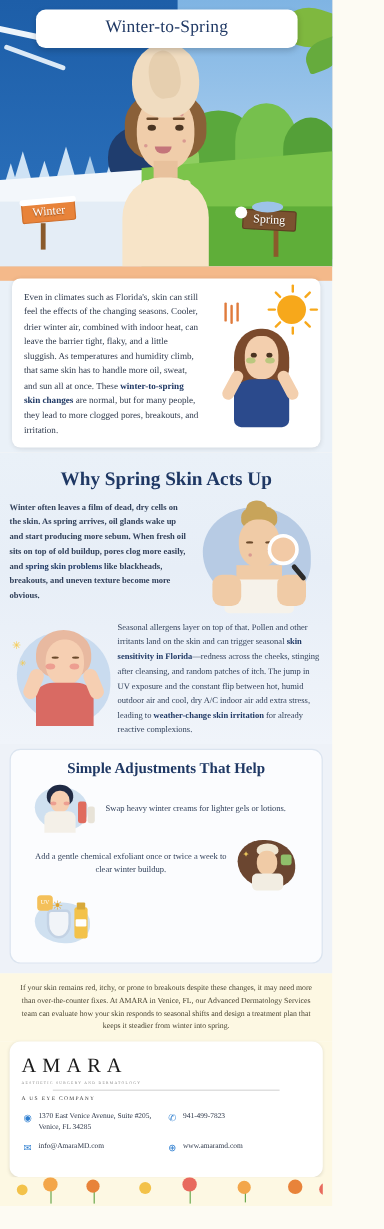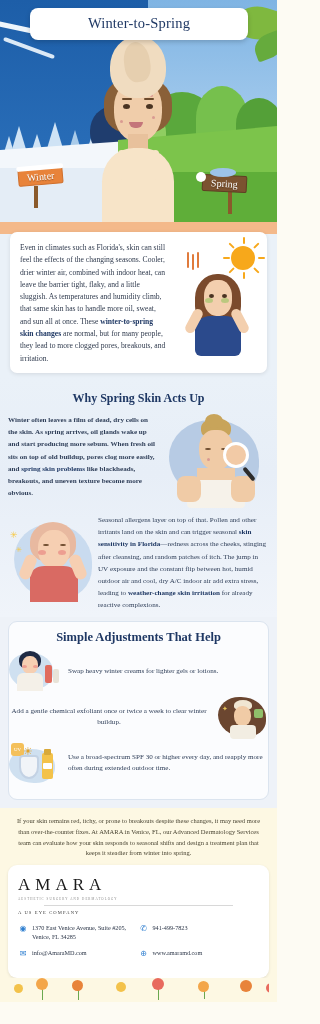--- a/index.html
+++ b/index.html
@@ -75,38 +75,38 @@
   .heat i { position:absolute; width:2px; height:16px; background:#e07b3c; border-radius:2px; }
   .w2 { position:absolute; left:16px; top:30px; width:56px; height:82px; }
   .w2-hair { position:absolute; left:6px; top:2px; width:46px; height:50px; background:#7b4a2c; border-radius:48% 48% 36% 36%; }
   .w2-face { position:absolute; left:15px; top:8px; width:28px; height:36px; background:#f3cfae; border-radius:44%; }
   .w2-body { position:absolute; left:6px; top:44px; width:46px; height:40px; background:#2b4a8c; border-radius:34% 34% 6px 6px; }
   .w2-arm { position:absolute; width:10px; height:26px; background:#f3cfae; border-radius:6px; }
   .blush { position:absolute; width:8px; height:5px; background:#a8c56f; border-radius:50%; opacity:.75; }
 
   
   .sec2 { position:relative; background:linear-gradient(180deg,#eaf1f8 0%, #e7eef7 40%, #f0f4fa 100%); padding:8px 0 6px; }
-  .sec-h { text-align:center; font-size:12px; font-weight:bold; color:#1f3864; margin:6px 0 8px; }
+  .sec-h { text-align:center; font-size:16px; font-weight:bold; color:#1f3864; margin:6px 0 8px; }
   .row { display:flex; align-items:flex-start; padding:0 8px; }
   .col-t { font-size:7.1px; line-height:1.72; color:#31405a; text-align:left; }
   .col-t b { color:#1f3864; }
   .art-box { position:relative; flex:0 0 auto; }
   .blob { position:absolute; background:#b7cbe4; border-radius:48% 52% 44% 56%; }
   .magnifier { position:absolute; width:26px; height:26px; border:3px solid #fff; border-radius:50%; background:#f2caa6; }
   .mag-handle { position:absolute; width:4px; height:16px; background:#2b2b2b; border-radius:2px; transform:rotate(-40deg); }
   .w3-hair { position:absolute; background:#c8a45a; border-radius:50% 50% 36% 36%; }
   .w3-face { position:absolute; background:#f0cba6; border-radius:44% 44% 48% 48%; }
   .w3-towel{ position:absolute; background:#f6f2ea; border-radius:4px; }
   .sparkle { position:absolute; color:#f7c948; font-size:9px; }
   .w4-face { position:absolute; background:#f6cfb2; border-radius:46%; }
   .w4-hair { position:absolute; background:#e8b9a0; border-radius:50% 50% 40% 40%; }
 
   
   .sec3 { position:relative; background:#eef2f8; padding:4px 0 8px; }
-  .tips-card { position:relative; margin:0 8px; background:#fbfcfe; border:1px solid #dbe4ef; border-radius:9px; padding:8px 0 10px; }
+  .tips-card { position:relative; margin:0 8px; background:#fbfcfe; border:1px solid #dbe4ef; border-radius:9px; padding:8px 20px 10px; }
   .tips-h { text-align:center; font-size:12.5px; font-weight:bold; color:#1f3864; }
   .tips-sub { text-align:center; font-size:7.2px; line-height:1.55; color:#36445c; margin:3px 6px 6px; }
   .tip { display:flex; align-items:center; gap:7px; margin:6px 0; }
   .tip-art { flex:0 0 52px; height:40px; position:relative; }
   .tip-txt { font-size:7.1px; line-height:1.6; color:#31405a; text-align:left; flex:1; }
   .tip-txt.center { text-align:center; }
   .bottle { position:absolute; border-radius:2px; }
   .shield { position:absolute; width:20px; height:24px; background:#f1f4f8; border:2px solid #c3d2e4; border-radius:4px 4px 50% 50%; }
   .uv-badge { position:absolute; width:13px; height:13px; background:#f4c05a; border-radius:3px; color:#fff; font-size:5px; text-align:center; line-height:13px; }
 
@@ -305,21 +305,20 @@
       <div class="tip">
         <div class="tip-art">
           <div class="blob" style="left:0;top:6px;width:46px;height:34px;background:#cfe0f0;"></div>
           <div class="uv-badge" style="left:2px;top:0px;">UV</div>
           <div style="position:absolute;left:14px;top:2px;width:14px;height:14px;color:#e0a32f;font-size:11px;">☀</div>
           <div class="shield" style="left:10px;top:12px;"></div>
           <div class="bottle" style="left:33px;top:10px;width:11px;height:26px;background:#f3c24a;border-radius:2px;"></div>
           <div style="position:absolute;left:35px;top:6px;width:7px;height:6px;background:#d8a93a;border-radius:1px;"></div>
           <div style="position:absolute;left:34px;top:20px;width:9px;height:6px;background:#fff;border-radius:1px;"></div>
         </div>
-        <div class="tip-txt">Use a broad-spectrum SPF 30 or higher every day, and reapply more often during extended outdoor time.</div>
       </div>
     </div>
   </div>
 
   <div class="closing">
     <p>If your skin remains red, itchy, or prone to breakouts despite these changes, it may need more than over-the-counter fixes. At AMARA in Venice, FL, our Advanced Dermatology Services team can evaluate how your skin responds to seasonal shifts and design a treatment plan that keeps it steadier from winter into spring.</p>
   </div>
 
   <div class="footer-wrap">
     <div class="footer-card">

